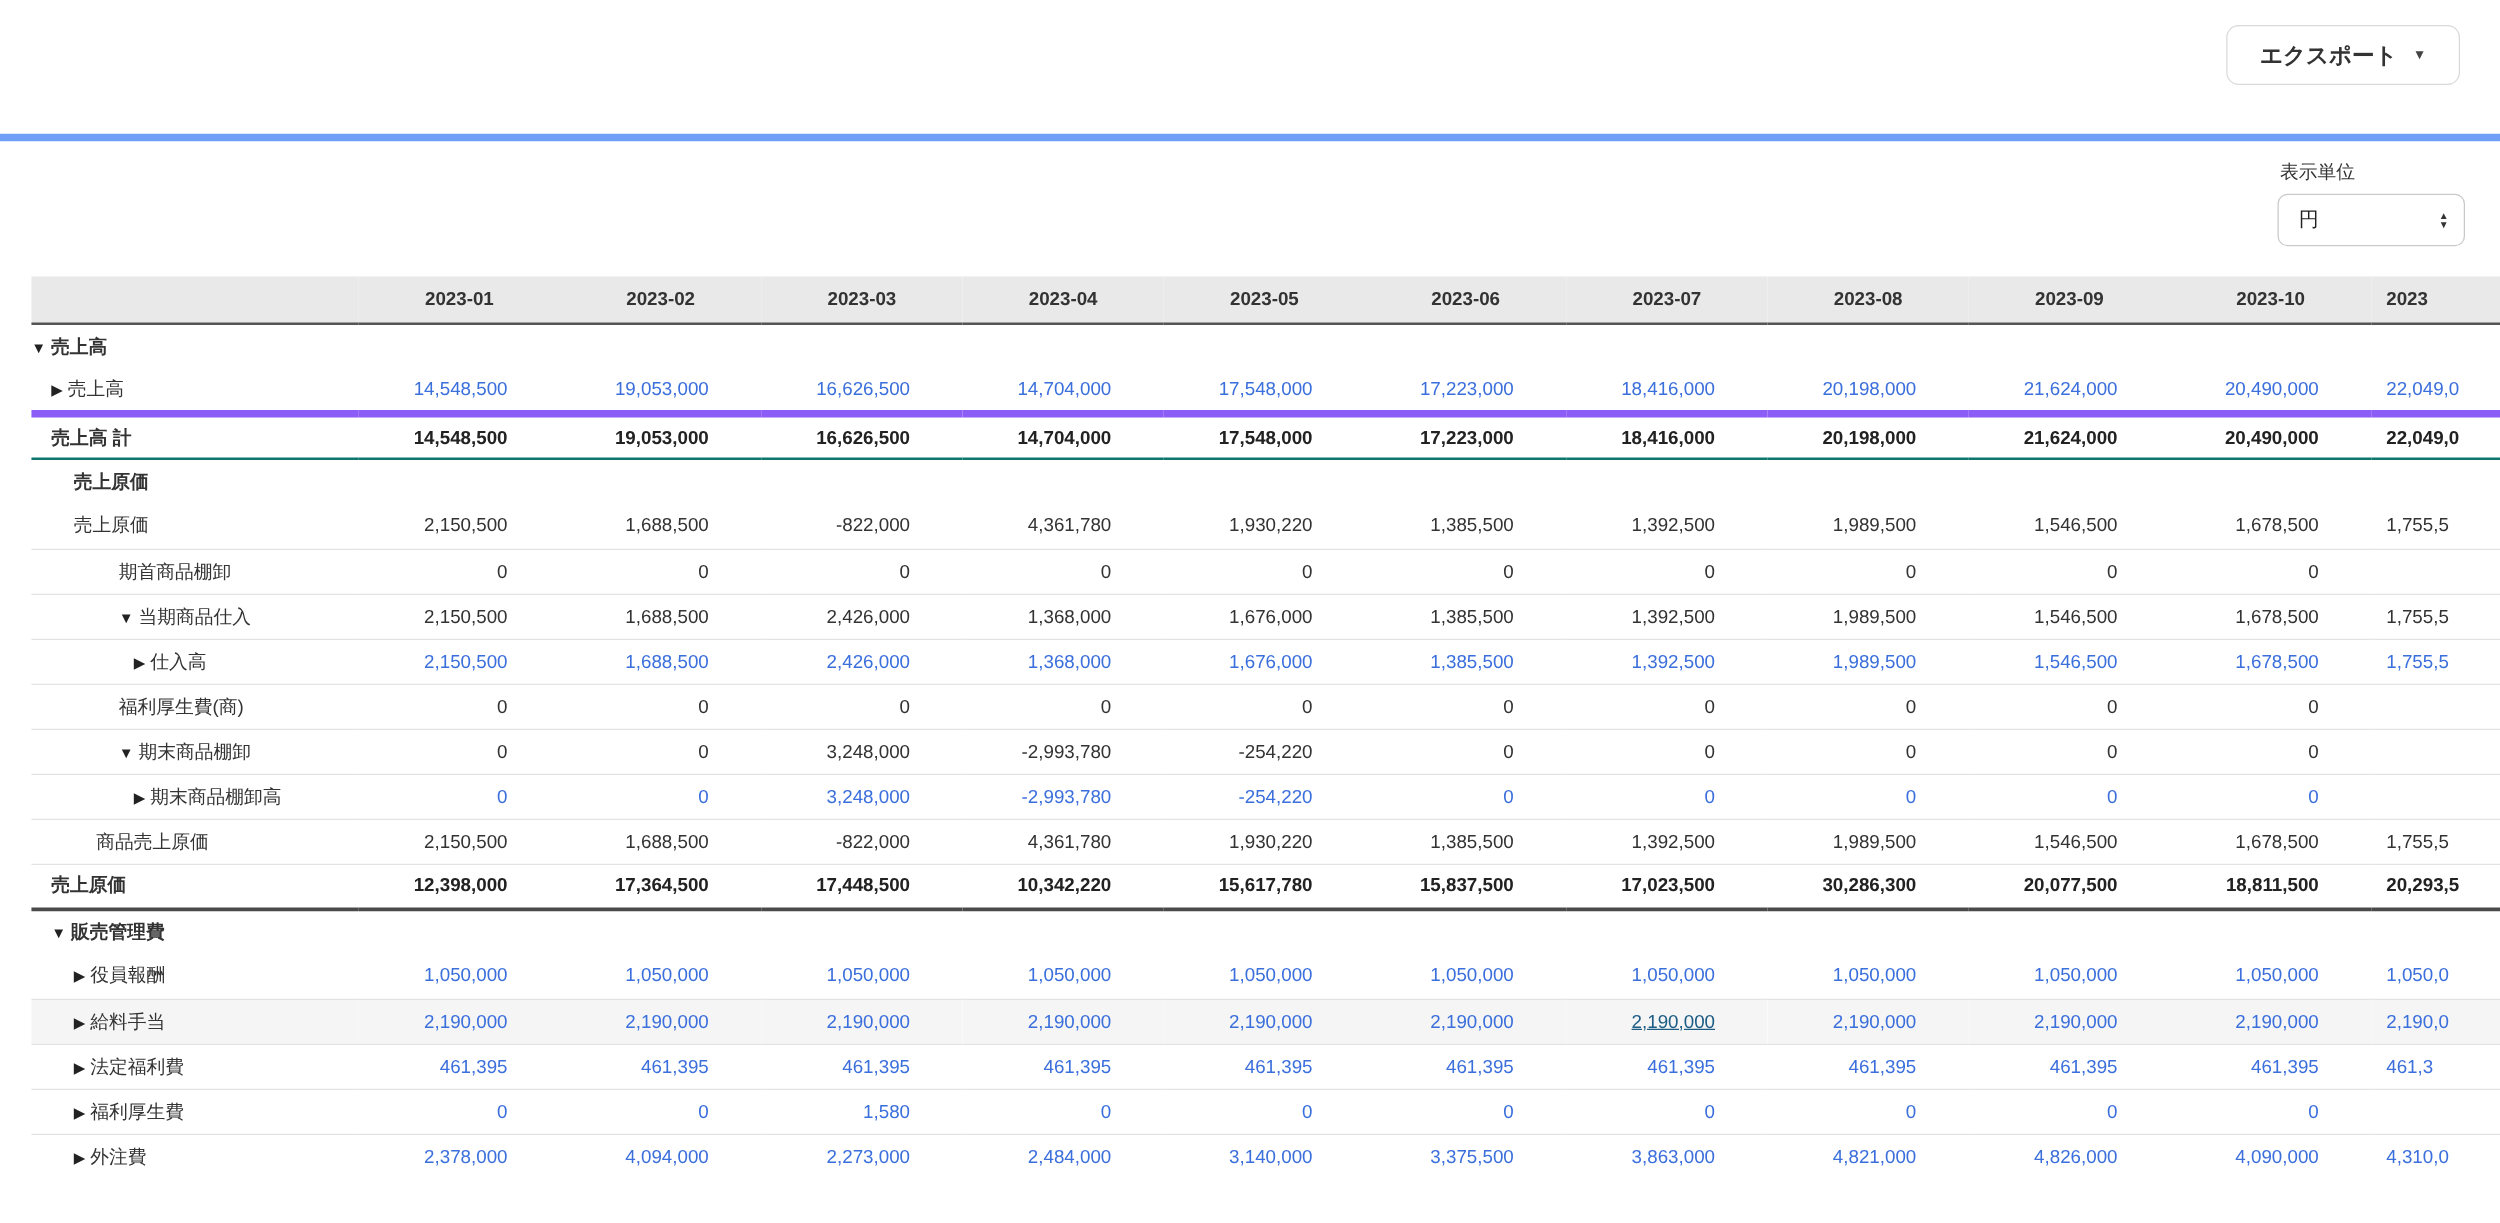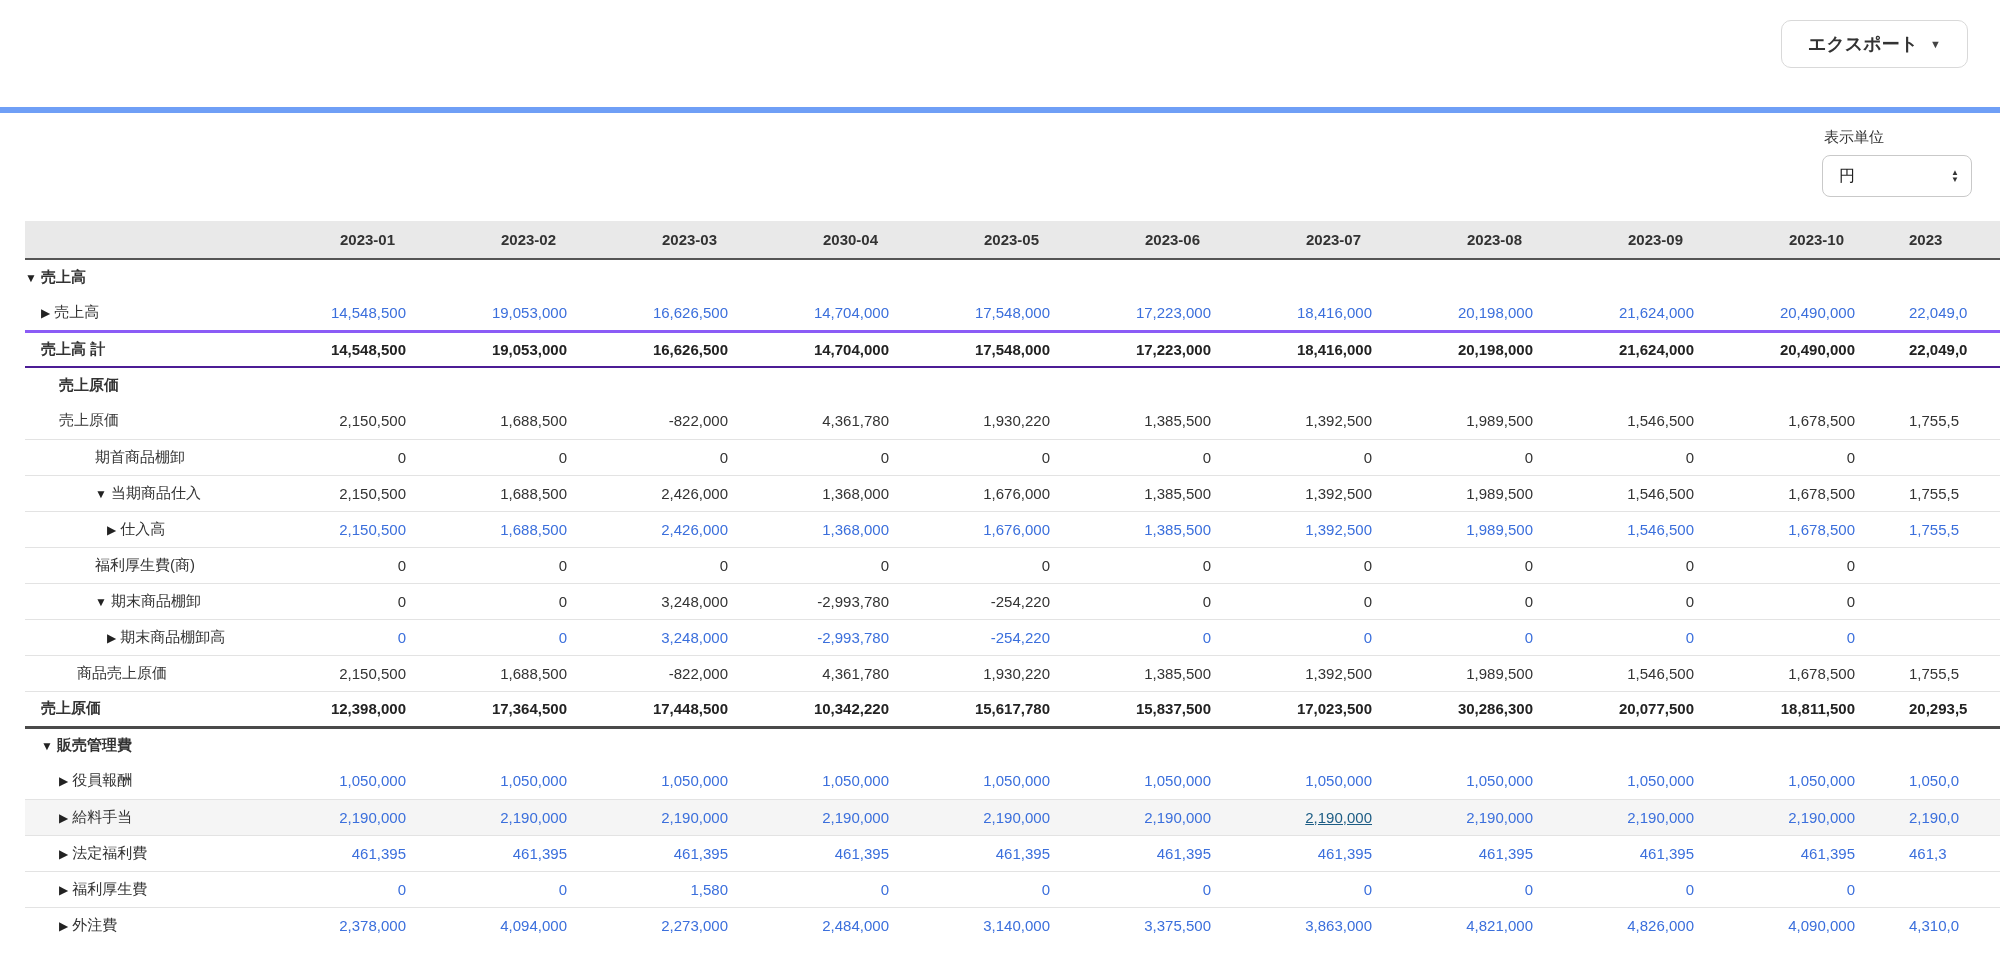--- a/index.html
+++ b/index.html
@@ -33,22 +33,22 @@
   thead th { height:38px; background:#e9e9e9; font-weight:bold; color:#333;
              border-bottom:2px solid #555; text-align:center; }
   thead th.lastcol { text-align:left; padding-left:12px; }
   tbody td { height:36px; white-space:nowrap; overflow:hidden; }
   td.label-cell { text-align:left; color:#333; }
   td.value { text-align:right; padding-right:42px; }
   td.lastcol { text-align:left; padding-left:12px; padding-right:0; }
 
   tr.b-none  td { border-bottom:none; }
   tr.b-light td { border-bottom:1px solid #e3e3e3; }
-  tr.b-dark  td { border-bottom:3px solid #8b5cf6; }
-  tr.b-heavy td { border-bottom:2px solid #4c1d95; }
+  tr.b-dark  td { border-bottom:6px solid #8b5cf6; }
+  tr.b-heavy td { border-bottom:2px solid #0f766e; }
   tr.b-heavy2 td { border-bottom:3px solid #4a4a4a; }
 
   tr.style-section td, tr.style-total td { font-weight:bold; }
   tr.style-total td.value { color:#222; }
   tr.style-data td.value { color:#333; }
   tr.style-link td.value { color:#3b6fdc; cursor:pointer; }
   tr.highlight { background:#f5f5f5; }
   td.hovered { color:#1d5d85 !important; text-decoration:underline; }
   .arrow { color:#222; font-size:12px; margin-right:4px; }
 </style>
@@ -93,21 +93,21 @@
           <col style="width: 161px;">
           <col style="width: 161px;">
           <col style="width: 161px;">
         </colgroup>
       <thead>
           <tr id="head-row">
             <th></th>
             <th>2023-01</th>
             <th>2023-02</th>
             <th>2023-03</th>
-            <th>2030-04</th>
+            <th>2023-04</th>
             <th>2023-05</th>
             <th>2023-06</th>
             <th>2023-07</th>
             <th>2023-08</th>
             <th>2023-09</th>
             <th>2023-10</th>
             <th class="lastcol">2023</th>
           </tr>
         </thead>
       <tbody id="tbody">

